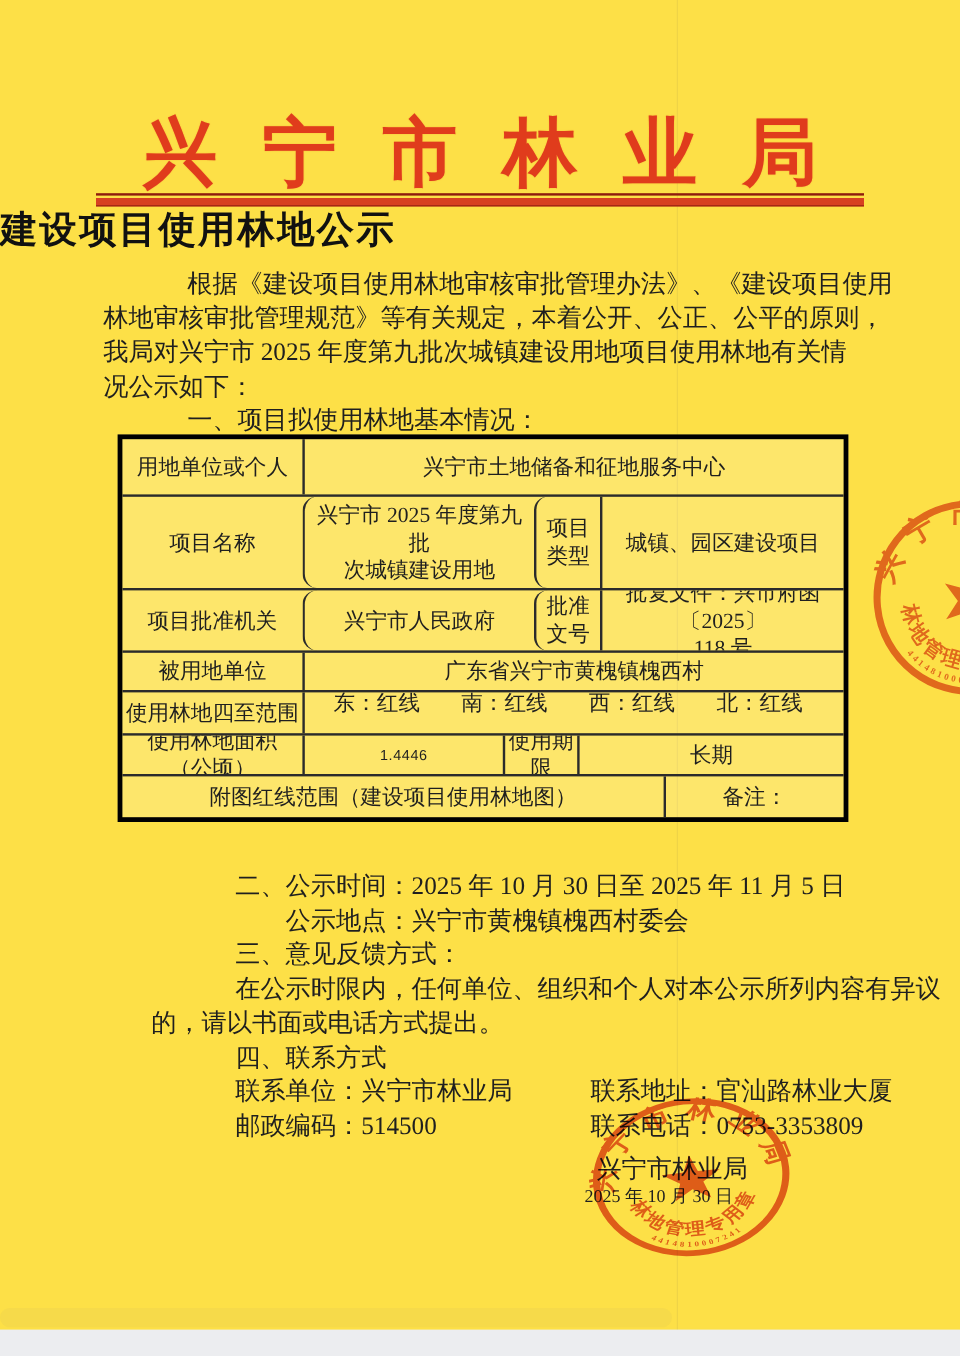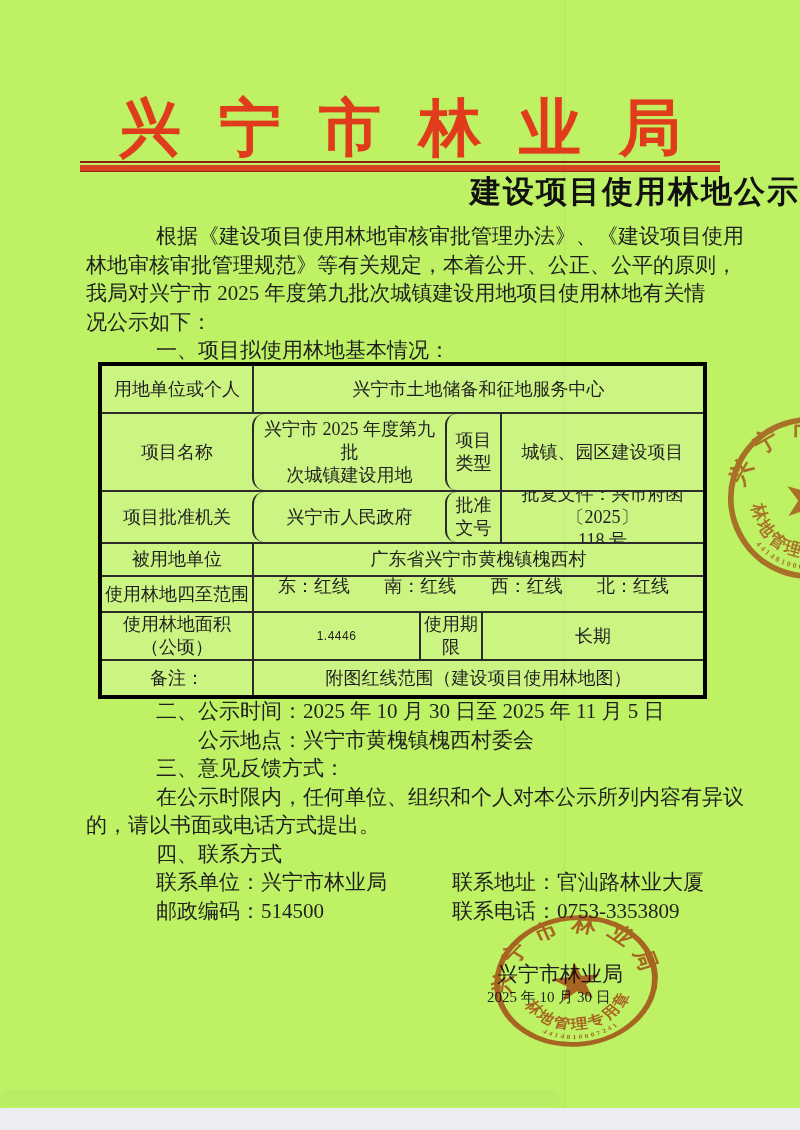--- a/index.html
+++ b/index.html
@@ -5,21 +5,21 @@
   html,body{margin:0;padding:0;}
   body{
     width:800px;height:1130px;
     background:#f4f4f6;
     font-family:"Liberation Serif","DejaVu Serif",serif;
     color:#1f1f1f;
     overflow:hidden;
   }
   .page{
     position:relative;width:800px;height:1130px;
-    background:#bef264;
+    background:#fde047;
     overflow:hidden;
   }
   
   .fold-line{position:absolute;top:0;left:564px;width:1px;height:1130px;background:rgba(60,60,70,.07);}
   .bottom-band{position:absolute;left:0;top:1108px;width:800px;height:22px;background:#ecedf0;}
   .bottom-smudge{position:absolute;left:0;top:1090px;width:560px;height:16px;background:rgba(120,120,130,.05);border-radius:8px;}
 
   
   .banner{
     position:absolute;left:0;top:97px;width:800px;
@@ -27,30 +27,30 @@
     font-size:62px;font-weight:bold;line-height:62px;
     color:#e03c1c;
     letter-spacing:38px;text-indent:38px;
     text-shadow:0 0 1px rgba(224,60,28,.4);
   }
   .rule-thin{position:absolute;left:80px;top:161px;width:640px;height:2px;background:#8e1b0d;}
   .rule-thick{position:absolute;left:80px;top:165px;width:640px;height:6px;background:#d74020;border-bottom:1px solid #9a2312;}
 
   .doc-title{
     position:absolute;left:0;top:171px;width:800px;
-    text-align:right;font-size:31px;font-weight:bold;letter-spacing:2px;color:#111;
+    text-align:left;font-size:31px;font-weight:bold;letter-spacing:2px;color:#111;
   }
 
   
   .flow{position:absolute;left:86px;width:634px;font-size:21px;line-height:28.5px;}
   .flow .bl{white-space:nowrap;}
   .ind1{text-indent:70px;}
   .ind2{text-indent:112px;}
   #intro{top:222px;}
-  #sect2{top:697px;}
+  #sect2{top:724px;margin-left:40px;}
   .two-col{position:relative;}
   .two-col .colL{display:inline-block;margin-left:70px;}
   .two-col .colR{position:absolute;left:366px;top:0;}
 
   
   .ltable{
     position:absolute;left:98px;top:362px;width:609px;
     border:4px solid #000000;
     box-sizing:border-box;
     font-size:18px;line-height:23px;
@@ -67,21 +67,21 @@
   .tcell:first-child{border-left:none;}
   .c-label{width:150px;flex:none;}
   .r23-c2{width:193px;flex:none;border-radius:12px;}
   .r23-c3{width:55px;flex:none;border-radius:11px;}
   .r23-c4{flex:1;}
   .r6-c2{width:167px;flex:none;}
   .r6-c3{width:62px;flex:none;}
   .r6-c4{flex:1;}
   .c-span{flex:1;}
   .h46{height:46px;} .h78{height:78px;} .h52{height:52px;}
-  .h33{height:33px;} .h36{height:36px;} .h45{height:48px;} .h36b{height:36px;}
+  .h33{height:33px;} .h36{height:36px;} .h45{height:34px;} .h36b{height:36px;}
   .range-cell{flex-direction:row !important;justify-content:space-between;padding:0 34px 16px 24px;}
   .num{font-family:"Liberation Sans","DejaVu Sans",sans-serif;font-size:12px;letter-spacing:.5px;}
 
   
   .sig-org{position:absolute;left:497px;top:960px;font-size:21px;}
   .sig-date{position:absolute;left:487px;top:988px;font-size:15px;}
 
   
   .seal{position:absolute;mix-blend-mode:multiply;opacity:.82;}
   .seal svg{display:block;}
@@ -149,22 +149,22 @@
     <div class="trow h45">
       <div class="tcell c-label">
         <div>使用林地面积</div>
         <div>（公顷）</div>
       </div>
       <div class="tcell r6-c2 num">1.4446</div>
       <div class="tcell r6-c3">使用期限</div>
       <div class="tcell r6-c4">长期</div>
     </div>
     <div class="trow h36b">
+      <div class="tcell c-span">附图红线范围（建设项目使用林地图）</div>
       <div class="tcell c-label">备注：</div>
-      <div class="tcell c-span">附图红线范围（建设项目使用林地图）</div>
     </div>
   </div>
 
   <div class="flow" id="sect2">
     <div class="bl ind1">二、公示时间：2025 年 10 月 30 日至 2025 年 11 月 5 日</div>
     <div class="bl ind2">公示地点：兴宁市黄槐镇槐西村委会</div>
     <div class="bl ind1">三、意见反馈方式：</div>
     <div class="bl ind1">在公示时限内，任何单位、组织和个人对本公示所列内容有异议</div>
     <div class="bl">的，请以书面或电话方式提出。</div>
     <div class="bl ind1">四、联系方式</div>

